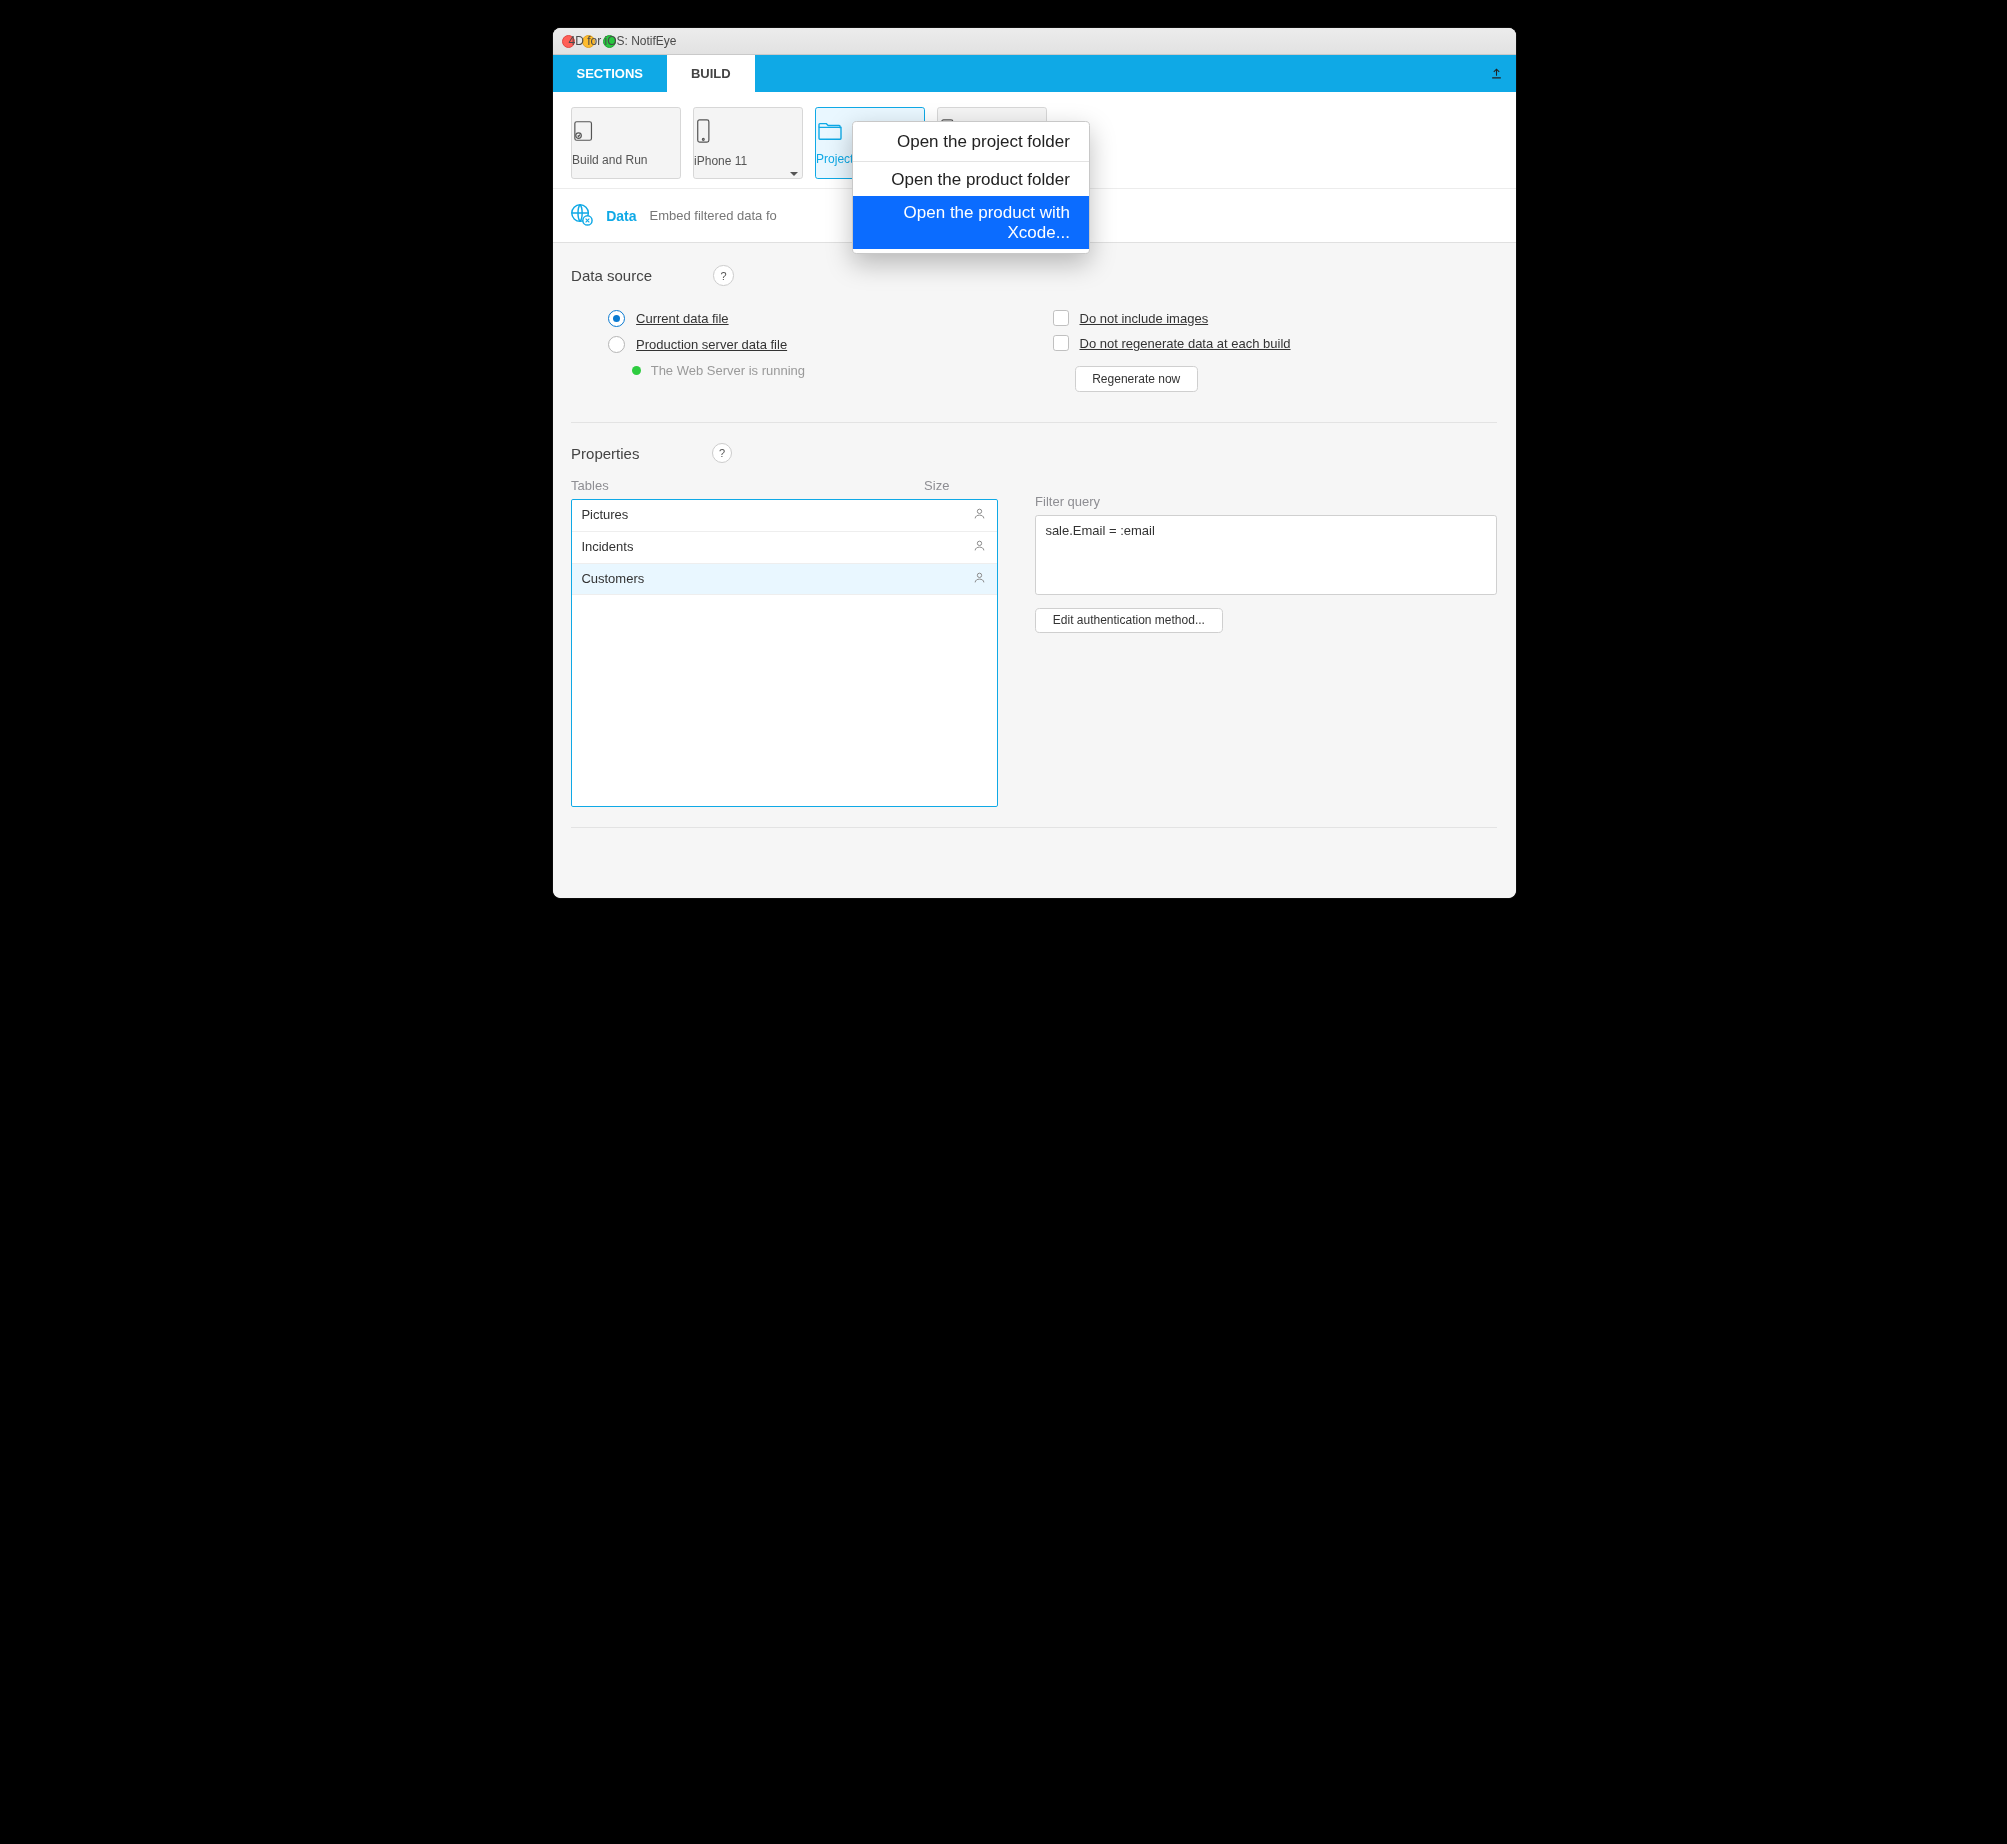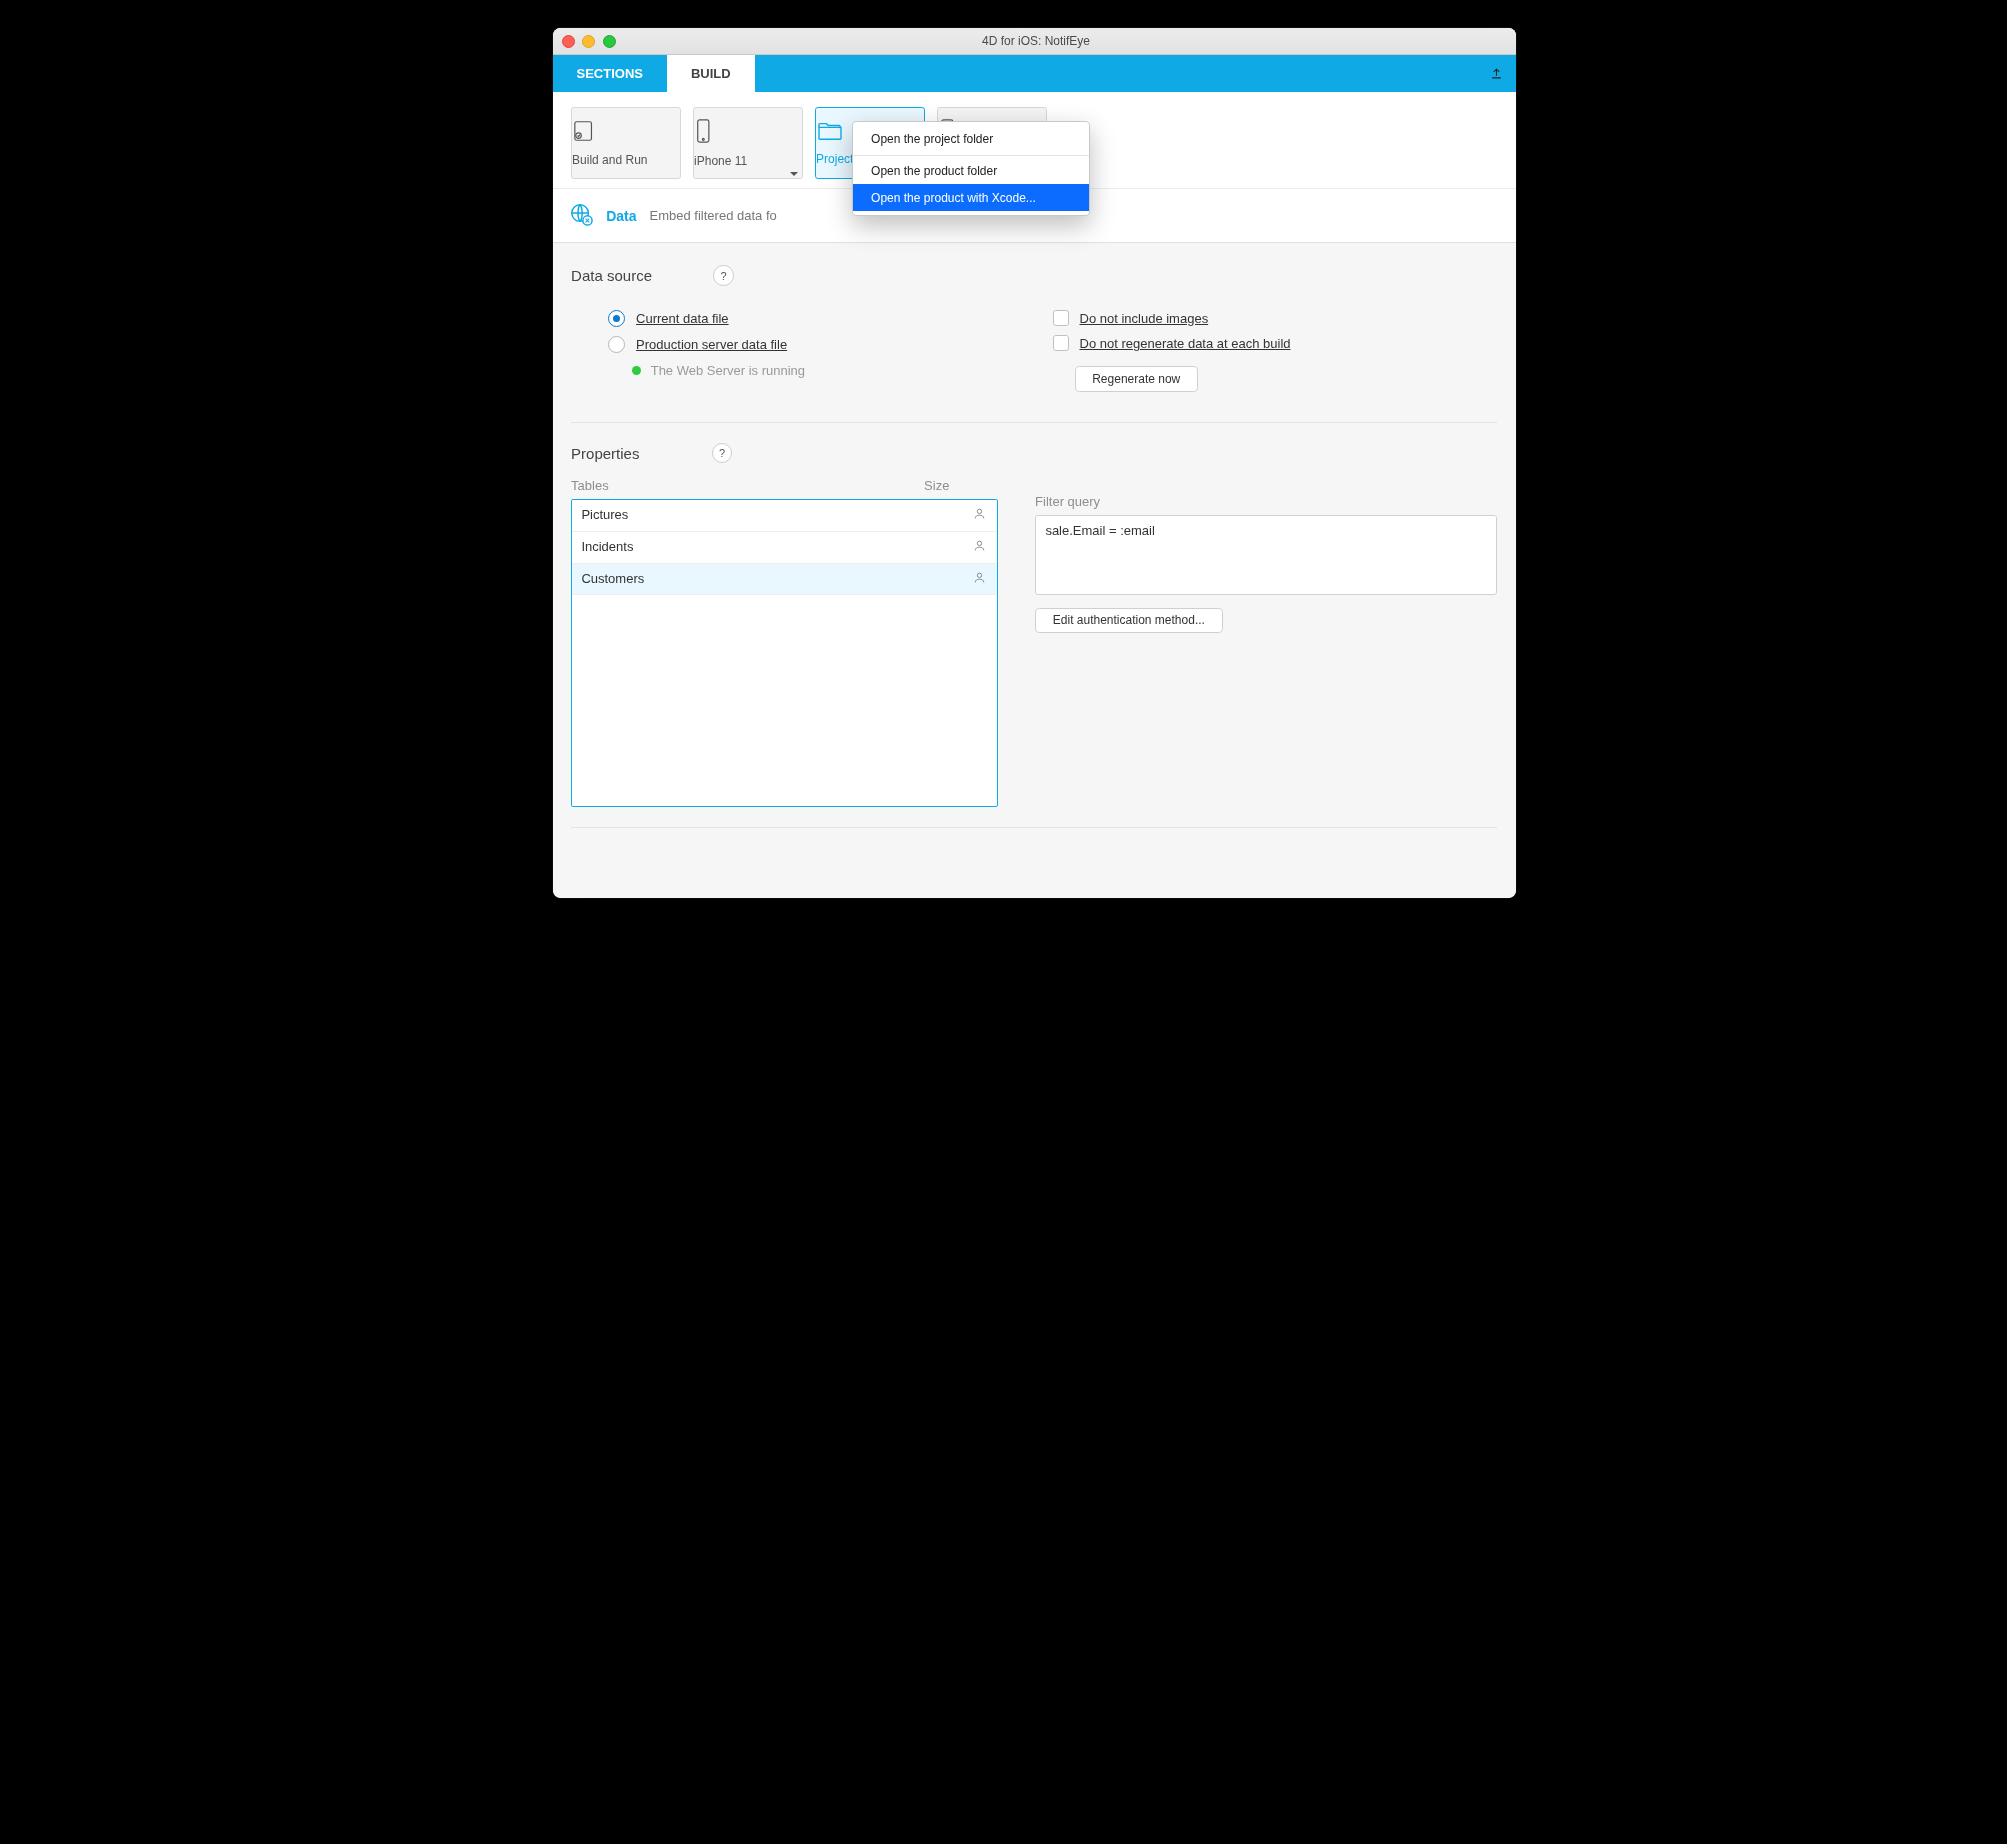--- a/index.html
+++ b/index.html
@@ -16,38 +16,38 @@
   html,body { margin:0; padding:0; background:#000; font-family:-apple-system,BlinkMacSystemFont,"Helvetica Neue",Arial,sans-serif; font-size:13px; color:var(--text); }
   .stage { width:1004px; height:922px; margin:0 auto; background:#000; position:relative; }
   .mac-window { position:absolute; left:51px; top:28px; width:963px; height:870px; background:var(--window-bg); border-radius:7.4px; box-shadow:0 16.7px 46px rgba(0,0,0,.55),0 0 0 0.9px rgba(255,255,255,.07); overflow:hidden; display:flex; flex-direction:column; }
   
   .titlebar { height:26px; background:linear-gradient(#ececec,#e2e2e2); border-bottom:0.9px solid #c9c9c9; display:flex; align-items:center; position:relative; }
   .tl-buttons { display:flex; gap:7.4px; margin-left:9.3px; }
   .tl-btn { width:11px; height:11px; border-radius:50%; }
   .tl-close { background:#ff5f57; border:0.5px solid #e0443e; }
   .tl-min   { background:#febc2e; border:0.5px solid #dea123; }
   .tl-zoom  { background:#28c840; border:0.5px solid #1ea632; }
-  .tl-title { position:absolute; left:4px; right:0; text-align:center; font-size:12px; color:#4a4a4a; }
+  .tl-title { position:absolute; left:16px; right:0; text-align:left; font-size:12px; color:#4a4a4a; }
   
   .tabbar { height:37px; background:var(--cyan-bright); display:flex; align-items:stretch; position:relative; }
   .tab { display:flex; align-items:center; justify-content:center; padding:0 24px; font-weight:700; font-size:13px; color:#fff; cursor:pointer; }
   .tab.active { background:#fff; color:#444; }
   .tabbar-right { margin-left:auto; display:flex; align-items:center; padding-right:13px; }
   .upload-icon { width:13px; height:13px; display:block; }
   
   .toolbar-wrap { background:#fff; border-bottom:0.9px solid #ececec; padding:15px 18.6px 9.3px 18.6px; display:flex; gap:12px; position:relative; }
   .tool-btn { width:108px; height:70px; background:#f4f4f4; border:0.9px solid #d7d7d7; border-radius:2.8px; display:flex; flex-direction:column; justify-content:center; gap:7.4px; position:relative; color:#555; cursor:pointer; }
   .tool-btn.selected { background:#E9F7FF; border:1.9px solid #0FA9E6; color:#0FA9E6; }
   .tool-btn .lbl { font-size:12px; }
   .tool-btn svg { stroke:currentColor; fill:none; }
   .tool-btn .chev { position:absolute; right:3.7px; bottom:1.9px; width:0; height:0; border-left:4.6px solid transparent; border-right:4.6px solid transparent; border-top:4.6px solid #555; }
   .tool-btn.selected .chev { border-top-color:#0b4c6d; }
   
   .dropdown { position:absolute; top:93px; left:299px; width:236px; background:#fff; border:0.9px solid #c8c8c8; border-radius:4.6px; box-shadow:0 9.3px 26px rgba(0,0,0,.25); overflow:hidden; padding:3.7px 0; z-index:50; }
-  .dd-item { padding:6.5px 18.6px; font-size:12px; color:#222; cursor:pointer; }
+  .dd-item { padding:6.5px 18.6px; font-size:17px; color:#222; cursor:pointer;text-align:right; }
   .dd-sep { height:0.9px; background:#e3e3e3; margin:1.9px 0; }
   .dd-item.highlight { background:var(--menu-blue); color:#fff; }
   
   .section-head { display:flex; align-items:center; gap:13px; padding:13px 16.7px; background:#fff; border-bottom:0.9px solid #e0e0e0; }
   .section-head .title { color:var(--cyan-bright); font-weight:700; font-size:14px; }
   .section-head .subtitle { color:#777; font-size:13px; }
   .data-icon { color:var(--cyan-bright); }
   
   .body { flex:1; padding:22px 18.6px 16.7px 18.6px; background:var(--content-bg); overflow:hidden; }
   .group-title-row { display:flex; align-items:center; gap:16.7px; margin-bottom:15px; }

